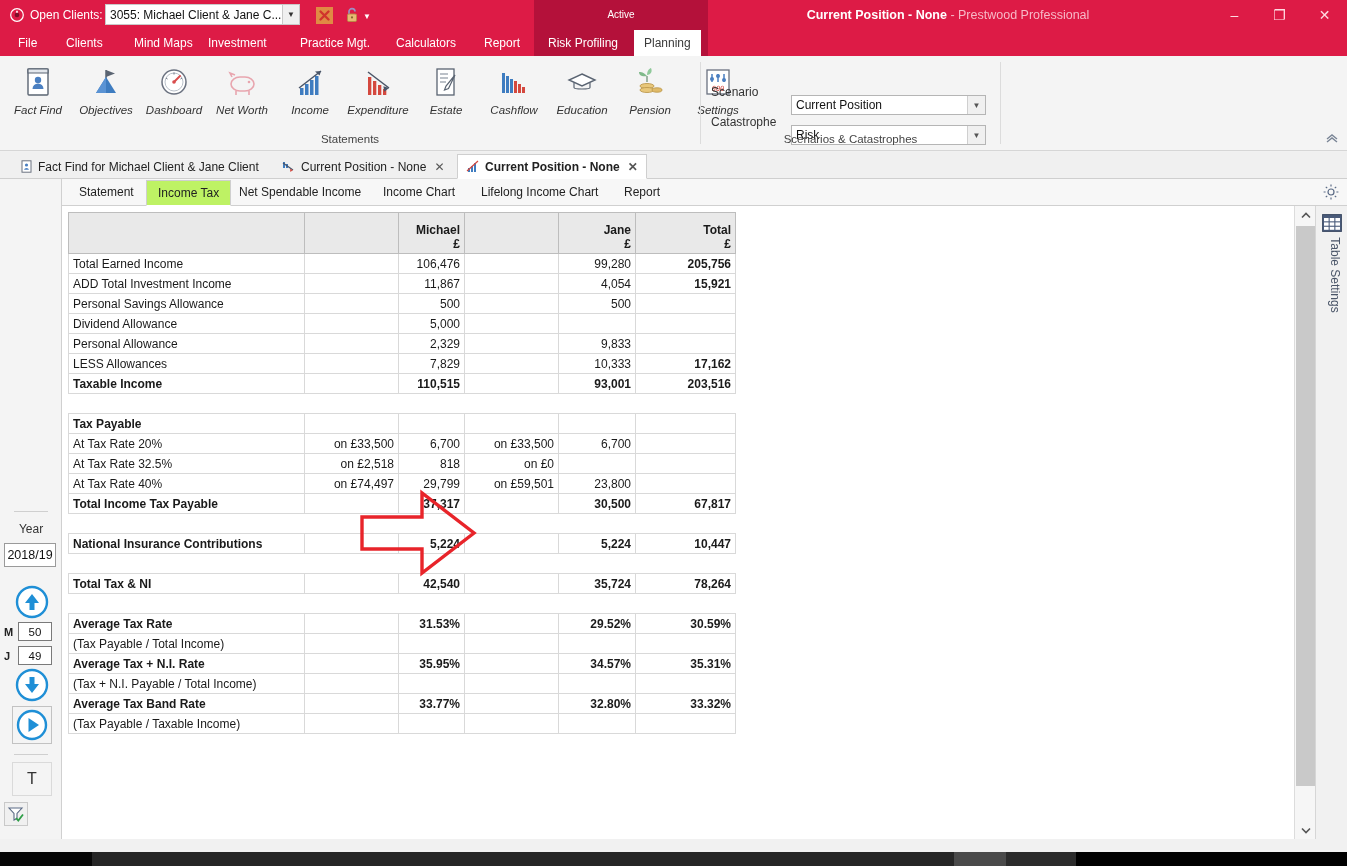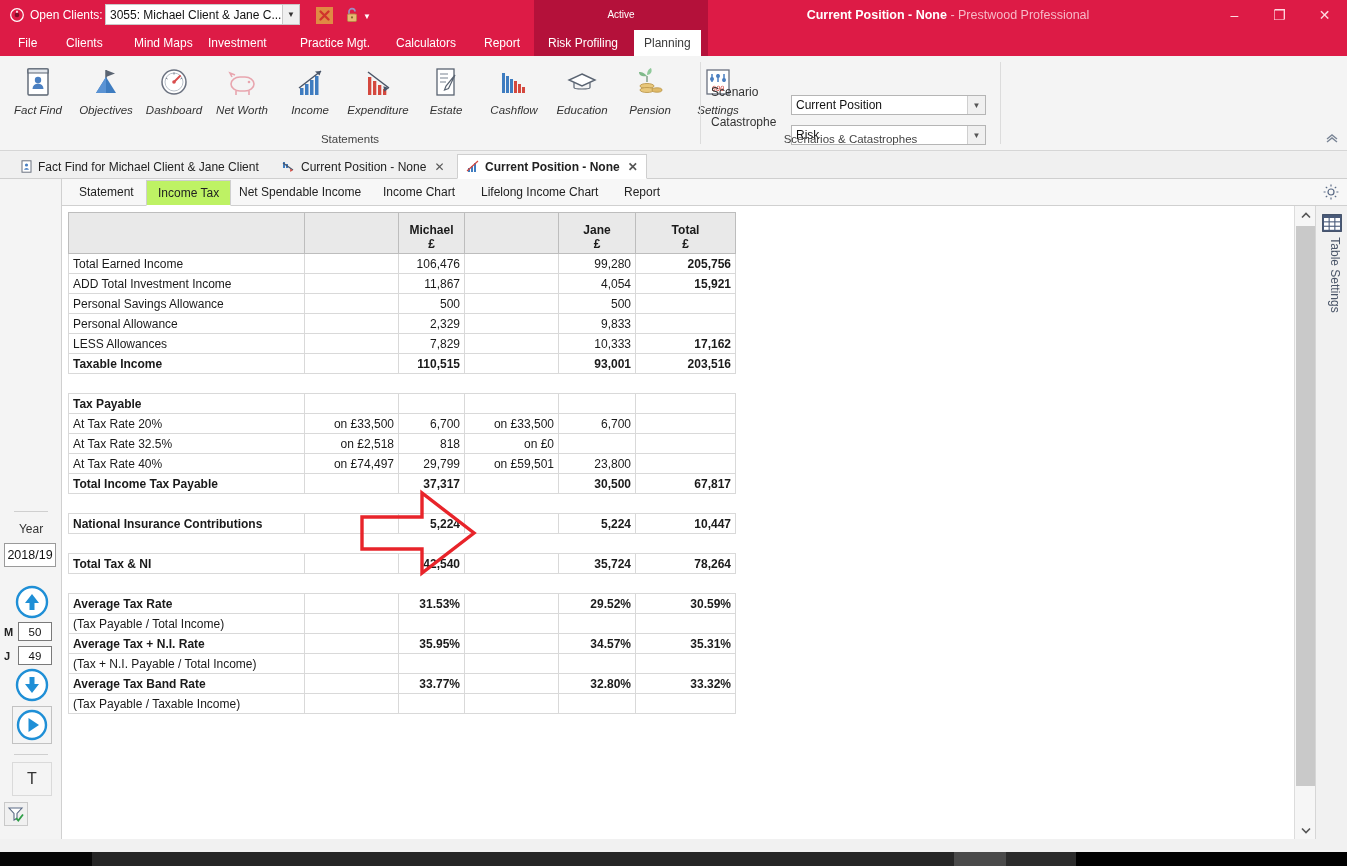--- a/index.html
+++ b/index.html
@@ -228,21 +228,21 @@
     position:absolute; left:6px; top:6px;
     border-collapse:collapse; table-layout:fixed; width:667px;
   }
   table.tax td, table.tax th {
     border:1px solid #d9d9d9;
     height:20px; font-size:12px; color:#1a1a1a;
     padding:0 4px; vertical-align:middle; overflow:hidden; white-space:nowrap;
   }
   table.tax thead th {
     background:#e9e9e9; border:1px solid #bdbdbd;
-    height:41px; font-weight:bold; 
+    height:41px; font-weight:bold; text-align:right;
     vertical-align:bottom; padding-bottom:2px;
   }
   table.tax thead th .cur { display:block; font-weight:bold; }
   td.lbl  { text-align:left; }
   td.num  { text-align:right; }
   tr.bold td { font-weight:bold; }
   td.muted { color:#999999; }
   tr.gap td {
     border:none !important; height:20px; background:#ffffff;
   }
@@ -682,20 +682,28 @@
 
         <tr>
           <td class="lbl">Personal Savings Allowance</td>
           <td class="num"></td>
           <td class="num">500</td>
           <td class="num"></td>
           <td class="num">500</td>
           <td class="num"></td>
         </tr>
 
+        <tr>
+          <td class="lbl">Dividend Allowance</td>
+          <td class="num"></td>
+          <td class="num">5,000</td>
+          <td class="num"></td>
+          <td class="num"></td>
+          <td class="num"></td>
+        </tr>
 
         <tr>
           <td class="lbl">Personal Allowance</td>
           <td class="num"></td>
           <td class="num">2,329</td>
           <td class="num"></td>
           <td class="num">9,833</td>
           <td class="num"></td>
         </tr>
 

